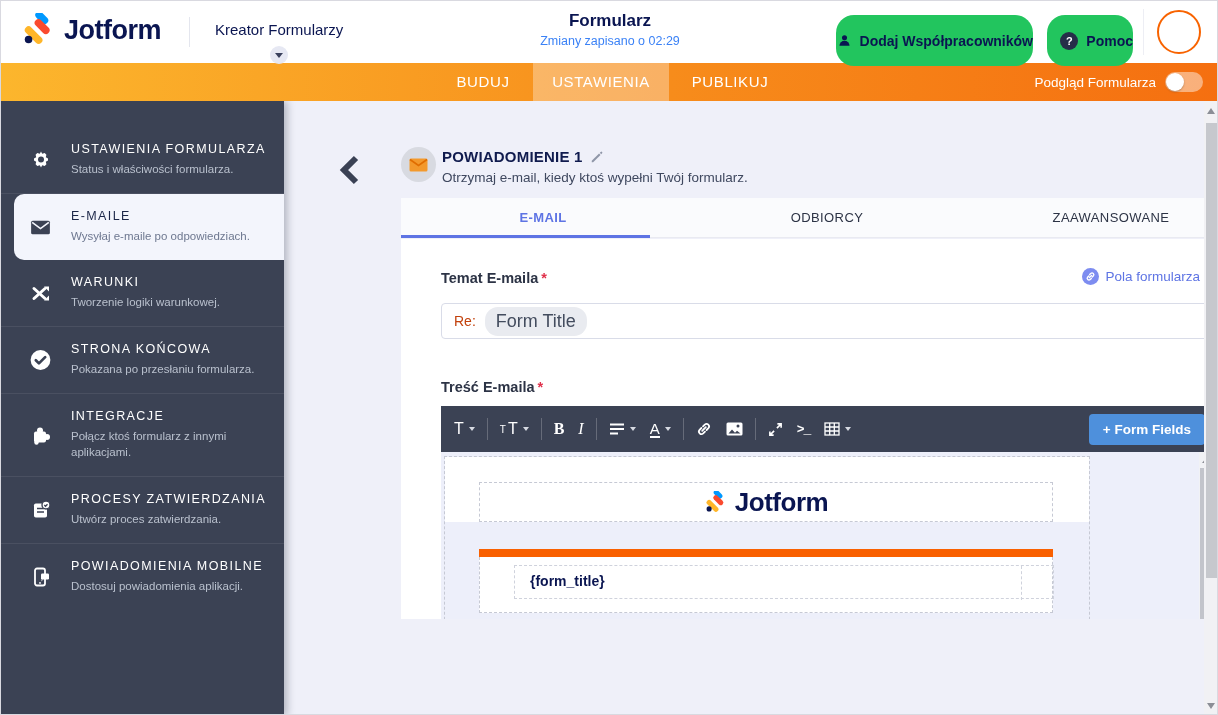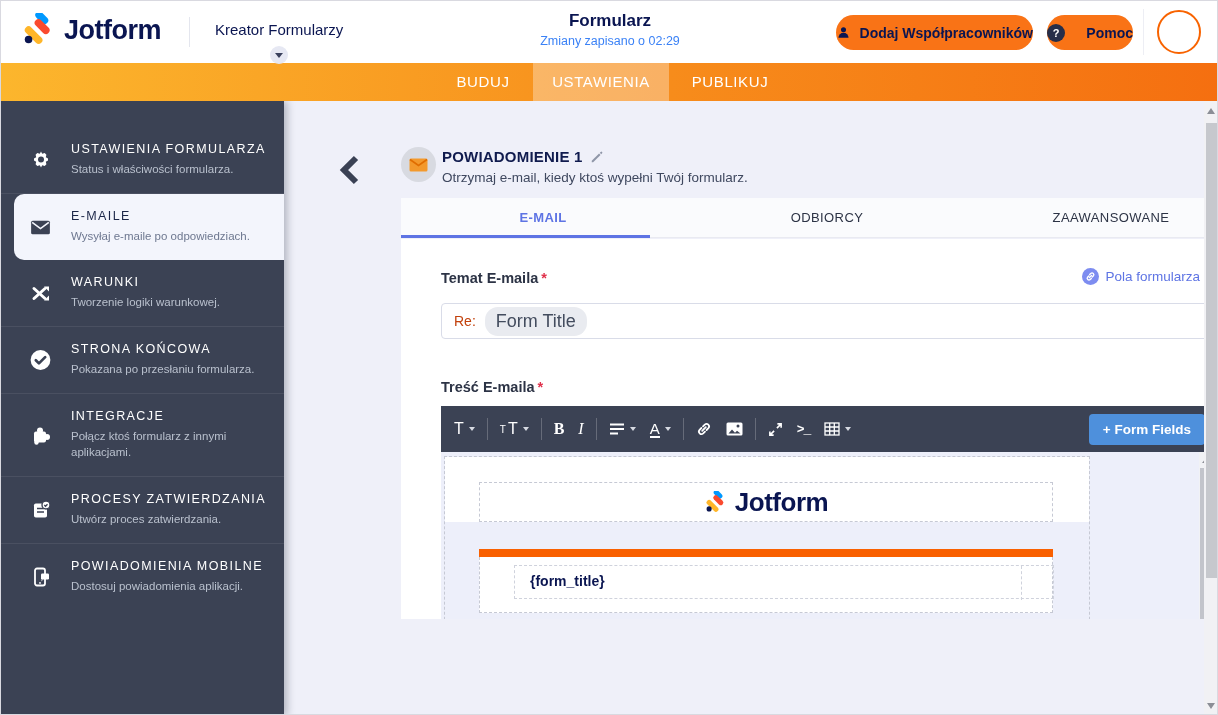--- a/index.html
+++ b/index.html
@@ -11,21 +11,21 @@
   .topbar { position:absolute; left:0; top:0; width:1218px; height:62px; background:#fff; z-index:30; }
   .logo { position:absolute; left:20px; top:12px; display:flex; align-items:center; gap:9px; cursor:pointer; }
   .logo-word { font-size:27px; font-weight:800; color:#0a1551; letter-spacing:-0.5px; }
   .top-div1 { position:absolute; left:188px; top:16px; width:1px; height:30px; background:#e4e6ee; }
   .product { position:absolute; left:214px; top:20px; display:flex; align-items:center; gap:8px; font-size:15px; color:#0a1551; cursor:pointer;flex-direction:column; }
   .chev-circle { width:18px; height:18px; border-radius:50%; background:#e6e8f3; display:flex; align-items:center; justify-content:center; }
   .chev-down { width:0; height:0; border-left:4px solid transparent; border-right:4px solid transparent; border-top:5px solid #39405c; }
   .top-center { position:absolute; left:459px; top:10px; width:300px; text-align:center; }
   .top-title { font-size:17px; font-weight:700; color:#0a1551; }
   .top-status { font-size:12.5px; margin-top:3px; }
-  .pill-btn { position:absolute; top:14px; height:35px; border-radius:18px; background:#f97316; display:flex; align-items:center; justify-content:space-between; gap:8px; font-size:14px; font-weight:600; color:#0a1551; cursor:pointer; }
+  .pill-btn { position:absolute; top:14px; height:51px; border-radius:18px; background:#22c55e; display:flex; align-items:center; justify-content:flex-end; gap:8px; font-size:14px; font-weight:600; color:#0a1551; cursor:pointer; }
   .btn-collab { left:835px; width:197px; }
   .btn-help { left:1046px; width:86px; }
   .q-circle { width:18px; height:18px; border-radius:50%; background:#262e49; color:#fff; font-size:11px; font-weight:700; display:flex; align-items:center; justify-content:center; }
   .top-div2 { position:absolute; left:1142px; top:8px; width:1px; height:46px; background:#edeef4; }
   .avatar { position:absolute; left:1156px; top:9px; width:44px; height:44px; border-radius:50%; background:#fff; border:2px solid #f86300; cursor:pointer; }
 
   
   .orangebar { position:absolute; left:0; top:62px; width:1218px; height:38px; background:linear-gradient(90deg,#fcb62d 0%,#f78c1b 55%,#f56f10 100%); z-index:25; }
   .ob-tab { position:absolute; top:0; height:38px; line-height:38px; text-align:center; color:#fff; font-size:15px; letter-spacing:0.6px; cursor:pointer; }
   .ob-build { left:432px; width:100px; }
@@ -148,20 +148,26 @@
       <span>Pomoc</span>
     </div>
     <div class="top-div2"></div>
     <div class="avatar"></div>
   </header>
 
   <nav class="orangebar">
     <div class="ob-tab ob-build">BUDUJ</div>
     <div class="ob-tab ob-settings">USTAWIENIA</div>
     <div class="ob-tab ob-publish">PUBLIKUJ</div>
+    <div class="ob-preview">
+      <span>Podgląd Formularza</span>
+      <span class="toggle">
+          <span class="knob"></span>
+        </span>
+    </div>
   </nav>
 
   <aside class="sidebar">
 
     <div class="sb-item">
       <span class="sb-icon">
         <svg width="24" height="24" viewBox="0 0 24 24">
             <g fill="#fff">
           <path d="M12 4l1.2 2.2 2.5-.6 1.7 1.7-.6 2.5L19 11v2l-2.2 1.2.6 2.5-1.7 1.7-2.5-.6L12 20l-1.2-2.2-2.5.6-1.7-1.7.6-2.5L5 13v-2l2.2-1.2-.6-2.5 1.7-1.7 2.5.6z"></path>
         </g>

